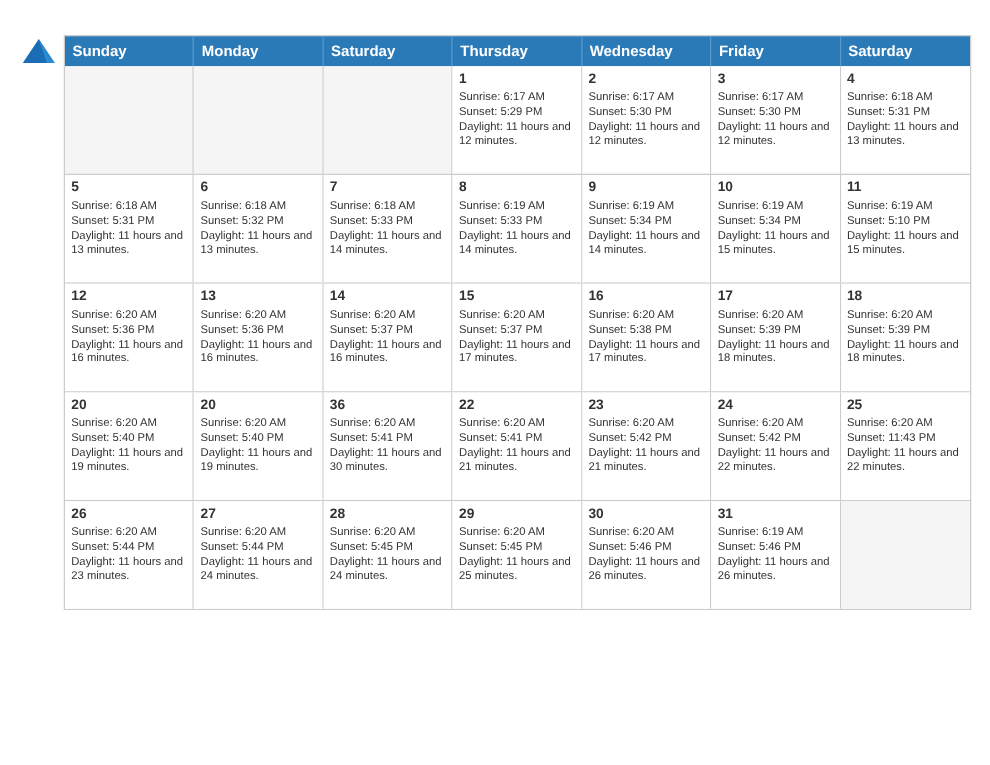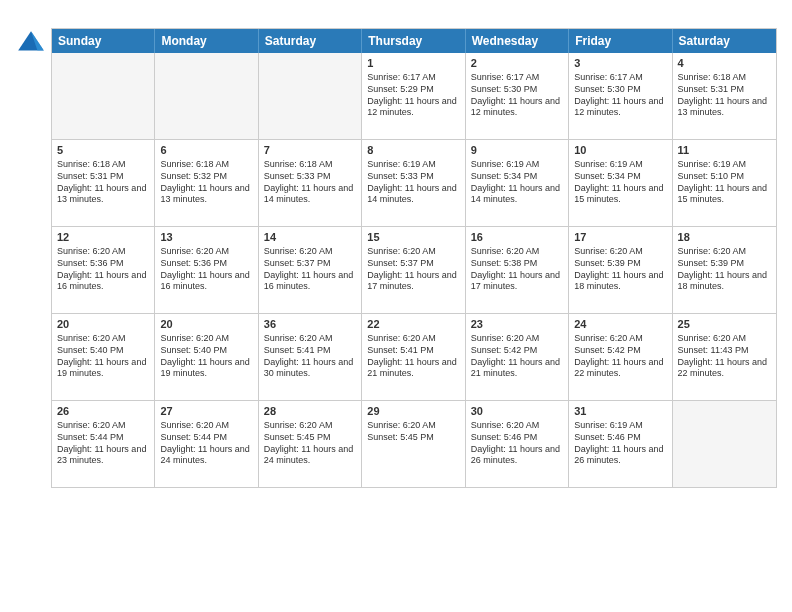--- a/index.html
+++ b/index.html
@@ -174,20 +174,20 @@
           <div class="cal-cell"><span class="day-num">36</span><span>Sunrise: 6:20 AM</span><br><span>Sunset: 5:41 PM</span><br><span>Daylight: 11 hours and 30 minutes.</span></div>
           <div class="cal-cell"><span class="day-num">22</span><span>Sunrise: 6:20 AM</span><br><span>Sunset: 5:41 PM</span><br><span>Daylight: 11 hours and 21 minutes.</span></div>
           <div class="cal-cell"><span class="day-num">23</span><span>Sunrise: 6:20 AM</span><br><span>Sunset: 5:42 PM</span><br><span>Daylight: 11 hours and 21 minutes.</span></div>
           <div class="cal-cell"><span class="day-num">24</span><span>Sunrise: 6:20 AM</span><br><span>Sunset: 5:42 PM</span><br><span>Daylight: 11 hours and 22 minutes.</span></div>
           <div class="cal-cell"><span class="day-num">25</span><span>Sunrise: 6:20 AM</span><br><span>Sunset: 11:43 PM</span><br><span>Daylight: 11 hours and 22 minutes.</span></div>
         </div>
         <div class="cal-row">
           <div class="cal-cell"><span class="day-num">26</span><span>Sunrise: 6:20 AM</span><br><span>Sunset: 5:44 PM</span><br><span>Daylight: 11 hours and 23 minutes.</span></div>
           <div class="cal-cell"><span class="day-num">27</span><span>Sunrise: 6:20 AM</span><br><span>Sunset: 5:44 PM</span><br><span>Daylight: 11 hours and 24 minutes.</span></div>
           <div class="cal-cell"><span class="day-num">28</span><span>Sunrise: 6:20 AM</span><br><span>Sunset: 5:45 PM</span><br><span>Daylight: 11 hours and 24 minutes.</span></div>
-          <div class="cal-cell"><span class="day-num">29</span><span>Sunrise: 6:20 AM</span><br><span>Sunset: 5:45 PM</span><br></div>
+          <div class="cal-cell"><span class="day-num">29</span><span>Sunrise: 6:20 AM</span><br><span>Sunset: 5:45 PM</span><br><span>Daylight: 11 hours and 25 minutes.</span></div>
           <div class="cal-cell"><span class="day-num">30</span><span>Sunrise: 6:20 AM</span><br><span>Sunset: 5:46 PM</span><br><span>Daylight: 11 hours and 26 minutes.</span></div>
           <div class="cal-cell"><span class="day-num">31</span><span>Sunrise: 6:19 AM</span><br><span>Sunset: 5:46 PM</span><br><span>Daylight: 11 hours and 26 minutes.</span></div>
           <div class="cal-cell empty"></div>
         </div>
       </div>
   </div>
 </div>
 
 </body></html>

